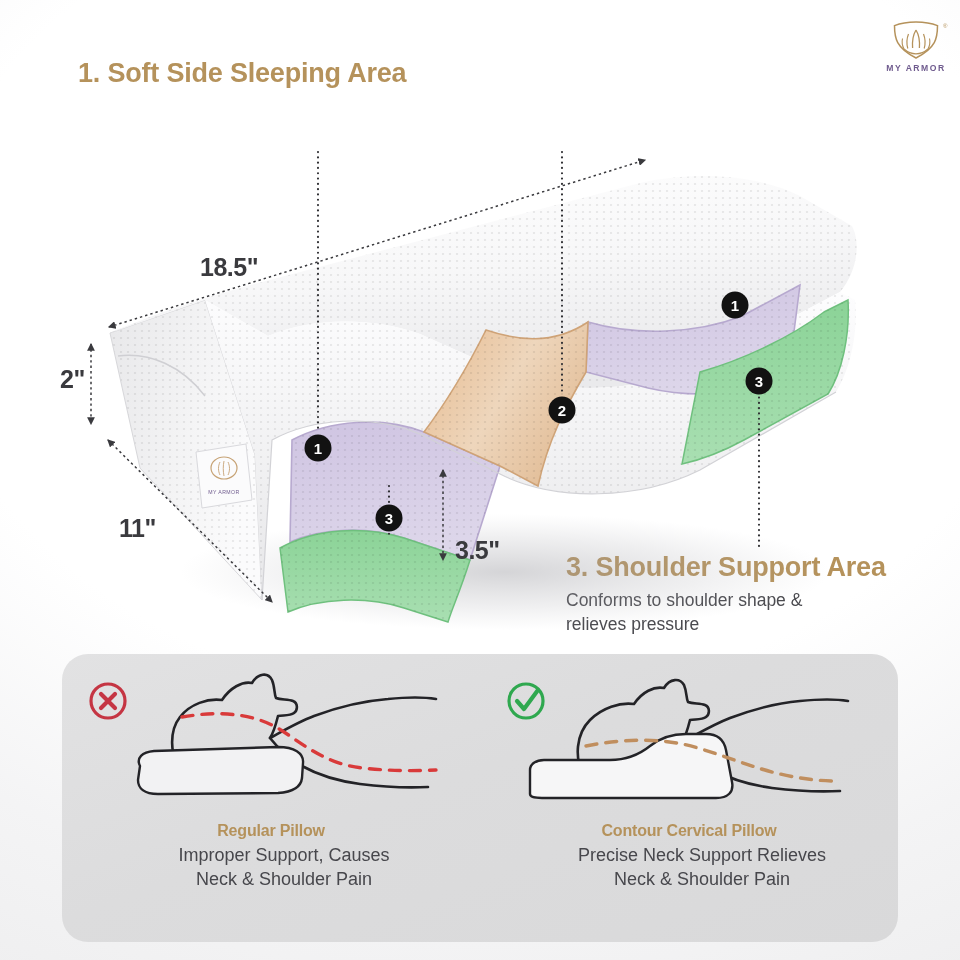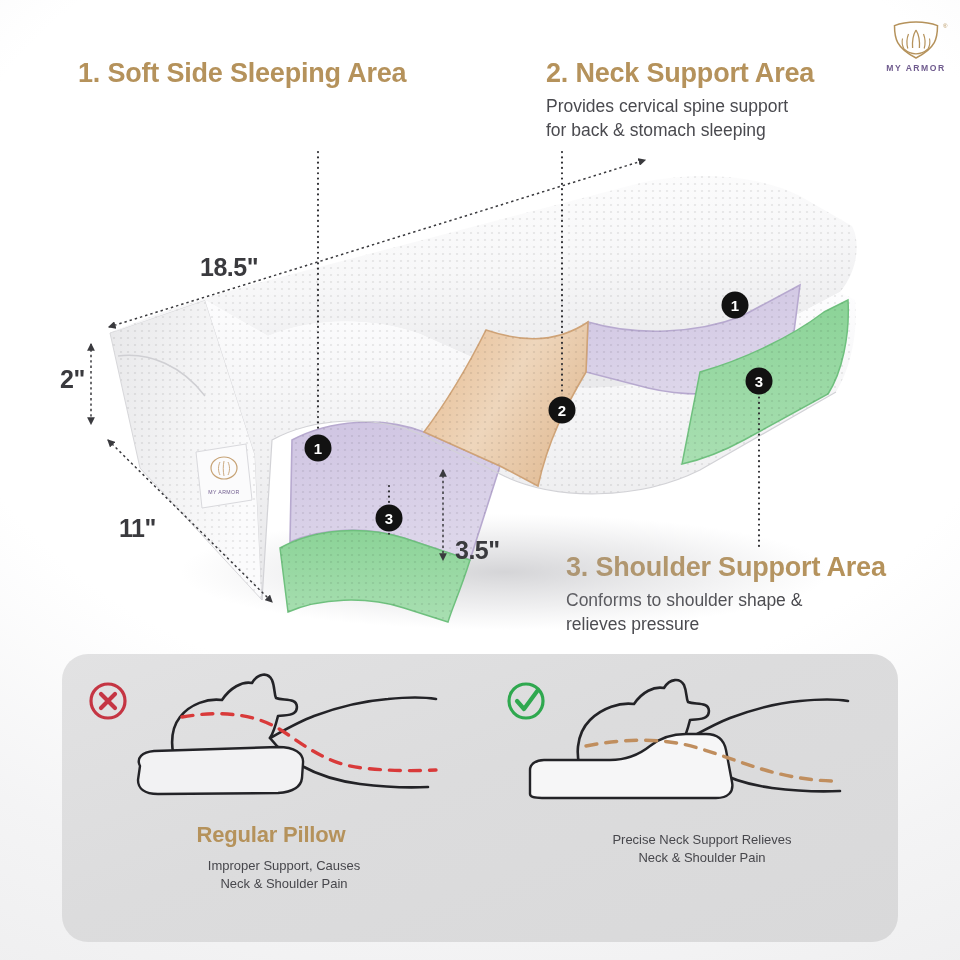--- a/index.html
+++ b/index.html
@@ -48,24 +48,24 @@
   #compare-panel {
     position:absolute; left:62px; top:654px; width:836px; height:288px;
     background:linear-gradient(160deg,#e2e2e3 0%,#dcdcdd 45%,#d9d9da 100%);
     border-radius:26px;
   }
   .cmp-col { position:absolute; top:0; width:418px; height:100%; }
   #cmp-left  { left:0; }
   #cmp-right { left:418px; }
   .cmp-caption { position:absolute; left:0; right:0; top:168px; text-align:center; }
   .cmp-title {
-    font-size:22px; font-weight:700; color:#b5925b; letter-spacing:-0.2px;text-align:center;
+    font-size:16px; font-weight:700; color:#b5925b; letter-spacing:-0.2px;text-align:center;
   }
   .cmp-sub {
-    font-size:13px; color:#47474c; line-height:1.35; margin-top:9px; white-space:pre-line;padding-left:26px;
+    font-size:18px; color:#47474c; line-height:1.35; margin-top:3px; white-space:pre-line;padding-left:26px;
   }
   svg { display:block; overflow:visible; }
 </style>
 </head>
 <body>
 
 <div id="stage">
 
   <div id="logo">
     <svg width="72" height="44" viewBox="0 0 72 44">
@@ -76,25 +76,20 @@
       <path d="M24 31 C28 34.5 33 35.8 36 35.8 C39 35.8 44 34.5 48 31" fill="none" stroke="#b5925b" stroke-width="1.2"></path>
       <text x="63" y="10" font-size="6" fill="#b5925b" font-family="Liberation Sans, sans-serif">®</text>
     </svg>
     <div class="logo-word">MY ARMOR</div>
   </div>
 
   <div class="callout" id="callout-1">
     <div class="c-title">1. Soft Side Sleeping Area</div>
   </div>
 
-  <div class="callout" id="callout-2">
-    <div class="c-title">2. Neck Support Area</div>
-    <div class="c-body">Provides cervical spine support
-for back &amp; stomach sleeping</div>
-  </div>
 
   <div class="callout" id="callout-3">
     <div class="c-title">3. Shoulder Support Area</div>
     <div class="c-body">Conforms to shoulder shape &amp;
 relieves pressure</div>
   </div>
 
   <svg id="pillow" width="960" height="960" viewBox="0 0 960 960" style="position:absolute;left:0;top:0;">
     <defs>
       <pattern id="mesh" width="7" height="7" patternUnits="userSpaceOnUse">
@@ -375,19 +370,20 @@
                  C238 80 244 86 246 96
                  L252 128
                  C254 138 248 144 236 144
                  L62 144 C54 144 50 143 50 140 Z" fill="#f6f6f7" stroke="#232327" stroke-width="2.4" stroke-linejoin="round"></path>
 
         <path d="M106 92 C146 84 186 84 218 94
                  C248 103 274 114 300 120
                  C322 125 340 127 356 127" fill="none" stroke="#c08e5e" stroke-width="3.4" stroke-dasharray="11 9" stroke-linecap="round"></path>
       </svg>
       <div class="cmp-caption">
+        <div class="cmp-title">Contour Cervical Pillow</div>
         <div class="cmp-sub">Precise Neck Support Relieves
 Neck &amp; Shoulder Pain</div>
       </div>
     </div>
   </div>
 
 </div>
 
 </body></html>

